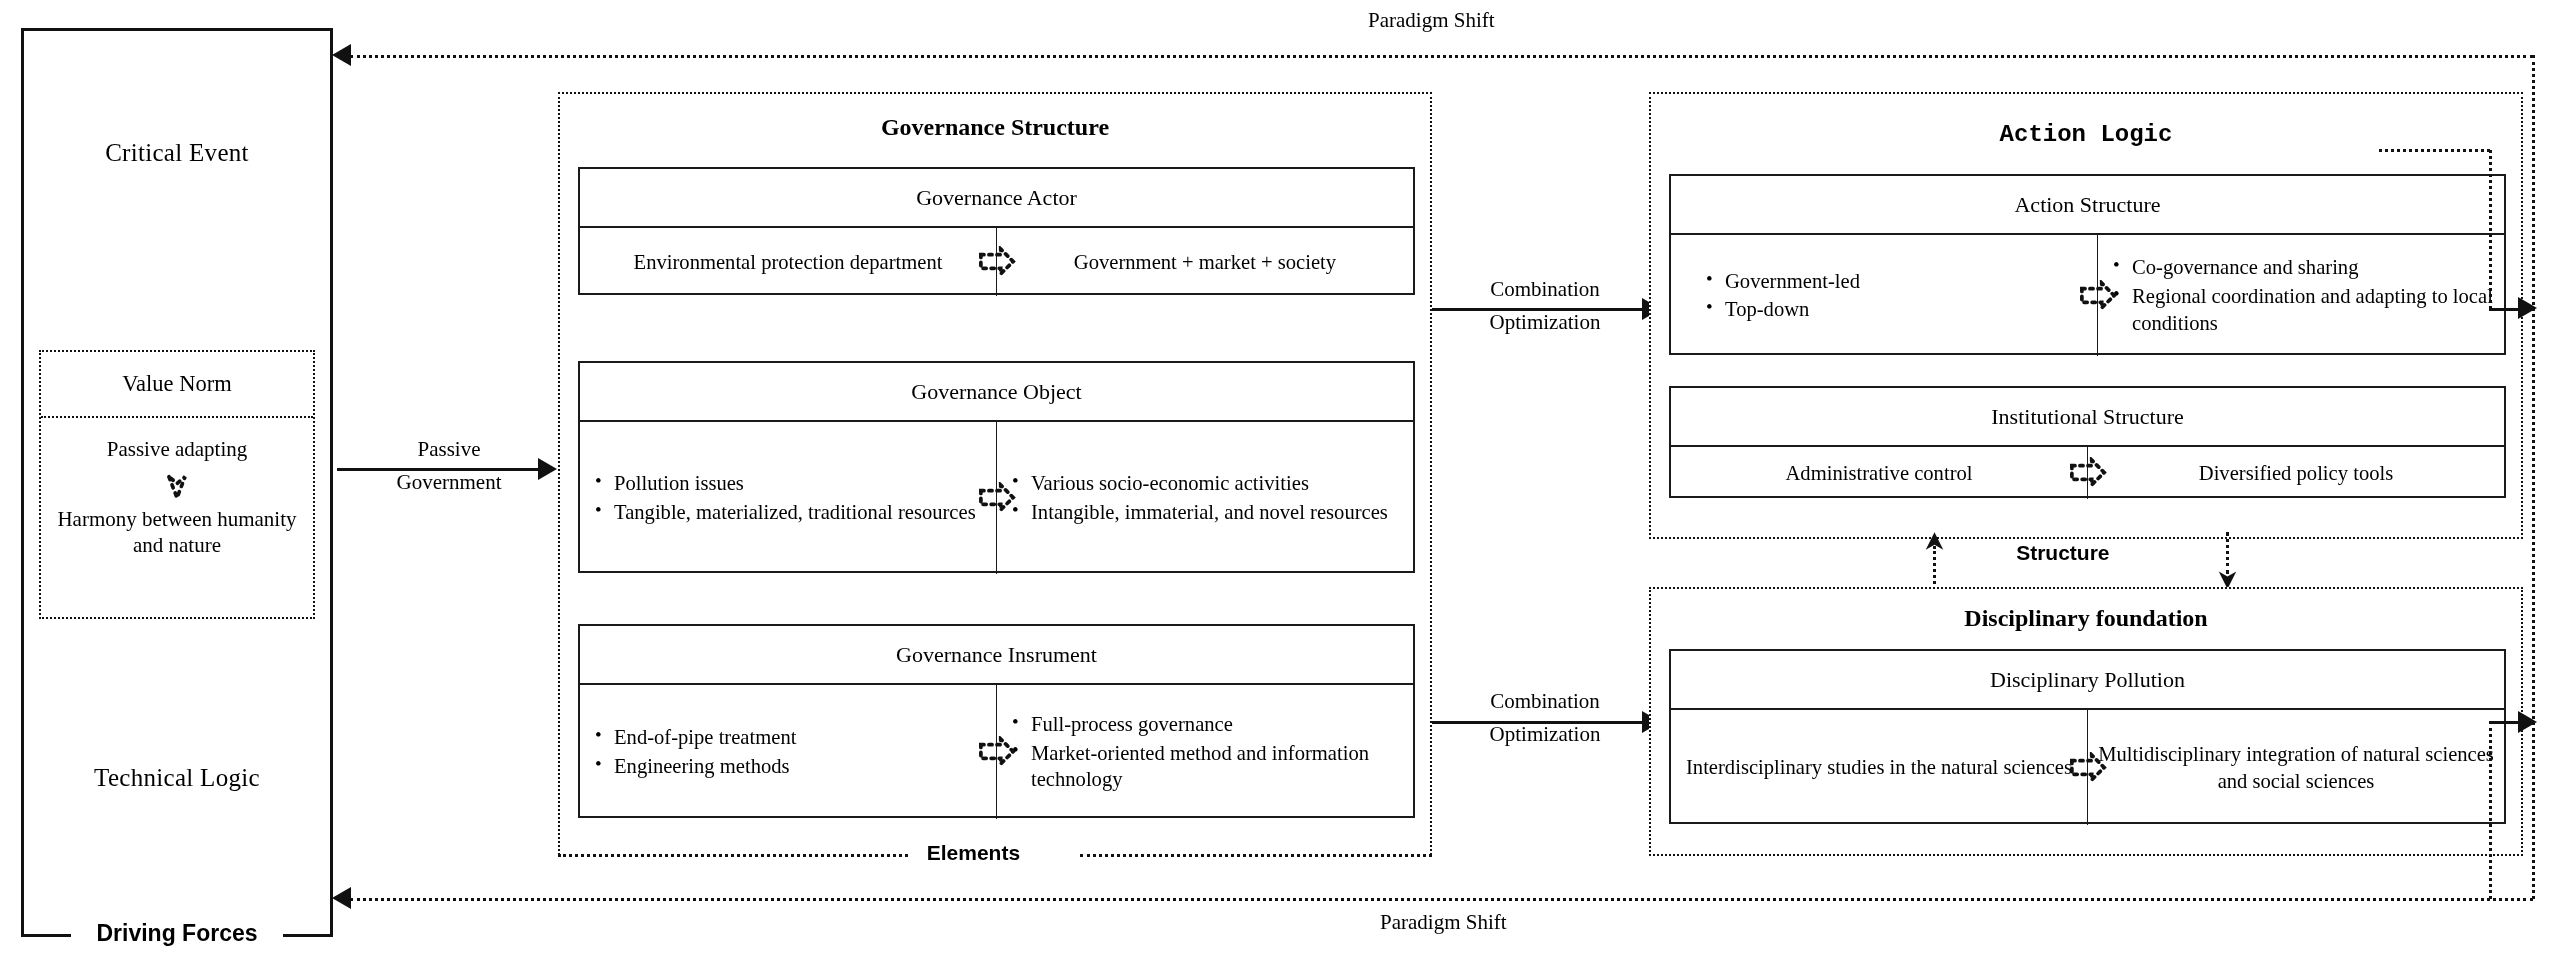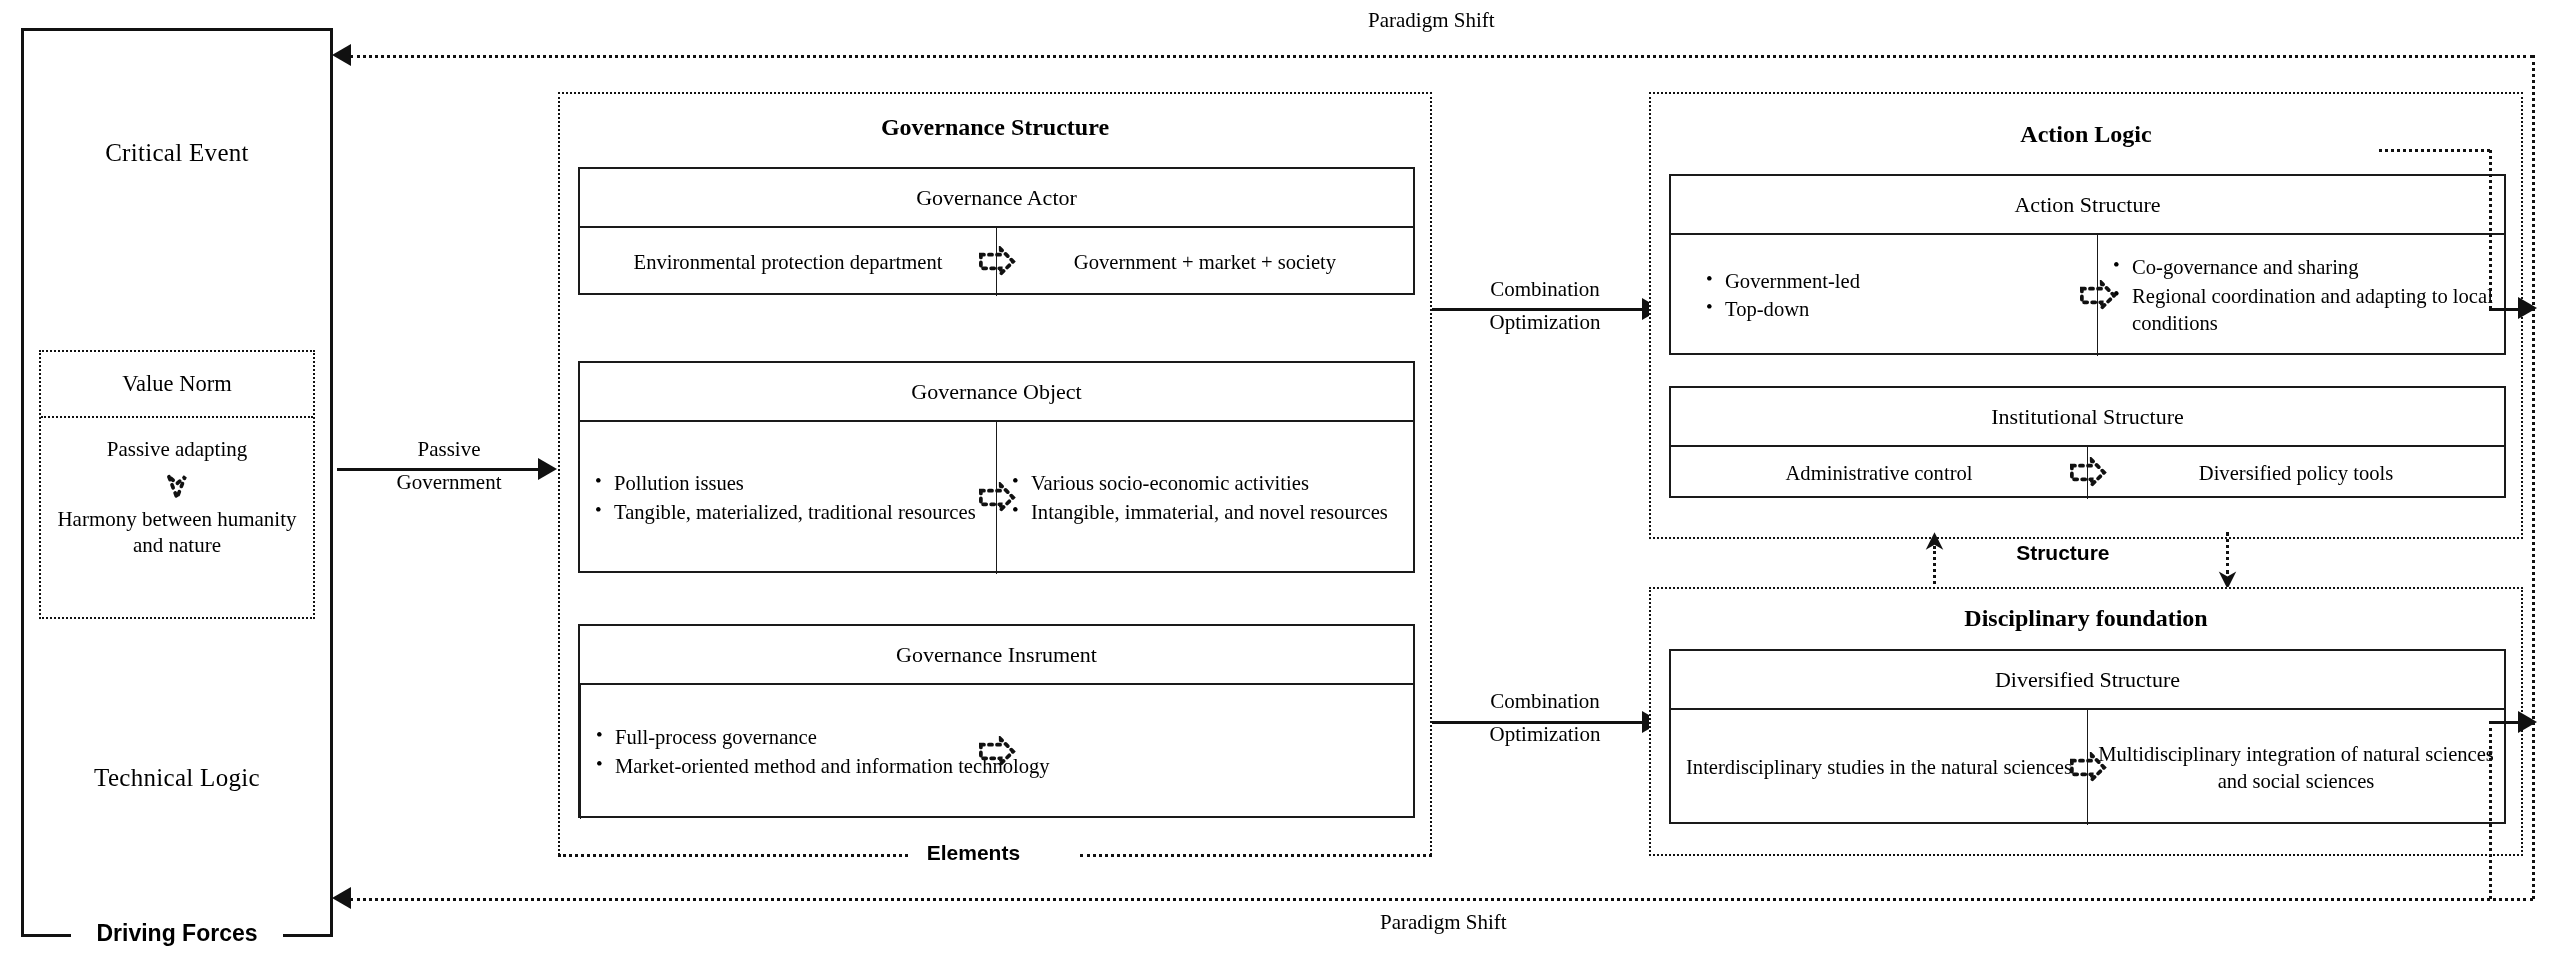--- a/index.html
+++ b/index.html
@@ -181,20 +181,26 @@
         </svg>
       </div>
     </div>
   </div>
 
   <div class="abs card" style="left:578px;top:624px;width:837px;height:194px;">
     <div class="card-head" style="height:57px;">
       <span>Governance Insrument</span>
     </div>
     <div class="card-body" style="height:134px;position:relative;">
+      <div class="col">
+        <ul class="blist">
+          <li>End-of-pipe treatment</li>
+          <li>Engineering methods</li>
+        </ul>
+      </div>
       <div class="col right">
         <ul class="blist">
           <li>Full-process governance</li>
           <li>Market-oriented method and information technology</li>
         </ul>
       </div>
       <div class="tarrow" style="left:calc(50% - 20px);top:calc(50% - 15.6px);">
         <svg width="40" height="31" viewBox="0 0 64 50" aria-hidden="true">
           <g fill="none" stroke="#111" stroke-width="6" stroke-linecap="round" stroke-dasharray="5 8">
             <path d="M6 14 L38 14 L38 5 L58 25 L38 45 L38 36 L6 36 Z"></path>
@@ -213,21 +219,21 @@
 
   <div class="abs hline" style="left:1432px;top:721px;width:222px;"></div>
   <div class="abs arrowhead-r" style="left:1642px;top:711px;"></div>
   <div class="abs conn-label" style="left:1448px;top:689px;width:194px;">
     <div>Combination</div>
     <div style="margin-top:8.7px;">Optimization</div>
   </div>
 
   <div class="abs dpanel" style="left:1649px;top:92px;width:874px;height:447px;"></div>
 
-  <div class="abs ctr panel-title" style="left:1649px;top:116px;width:874px;height:37px;">Action Logic</div>
+  <div class="abs ctr panel-title" style="left:1649px;top:116px;width:874px;height:37px;font-family:Liberation Mono, monospace;">Action Logic</div>
 
   <div class="abs card" style="left:1669px;top:174px;width:837px;height:181px;">
     <div class="card-head" style="height:57px;">
       <span>Action Structure</span>
     </div>
     <div class="card-body" style="height:121px;position:relative;margin-left:20px;">
       <div class="col">
         <ul class="blist">
           <li>Government-led</li>
           <li>Top-down</li>
@@ -281,21 +287,21 @@
   <svg class="abs" style="left:2215px;top:570px;" width="25" height="19" viewBox="0 0 40 30" aria-hidden="true">
     <path d="M20 30 L34 2 L20 10 L6 2 Z" fill="#111"></path>
   </svg>
 
   <div class="abs dpanel" style="left:1649px;top:587px;width:874px;height:269px;"></div>
 
   <div class="abs ctr panel-title" style="left:1649px;top:600px;width:874px;height:37px;">Disciplinary foundation</div>
 
   <div class="abs card" style="left:1669px;top:649px;width:837px;height:175px;">
     <div class="card-head" style="height:57px;">
-      <span>Diversified Structure</span>
+      <span>Disciplinary Pollution</span>
     </div>
     <div class="card-body" style="height:115px;position:relative;">
       <div class="col col-center">
         <div class="plain-line">Interdisciplinary studies in the natural sciences</div>
       </div>
       <div class="col col-center right">
         <div class="plain-line">Multidisciplinary integration of natural sciences and social sciences</div>
       </div>
       <div class="tarrow" style="left:calc(50% - 20px);top:calc(50% - 15.6px);">
         <svg width="40" height="31" viewBox="0 0 64 50" aria-hidden="true">

